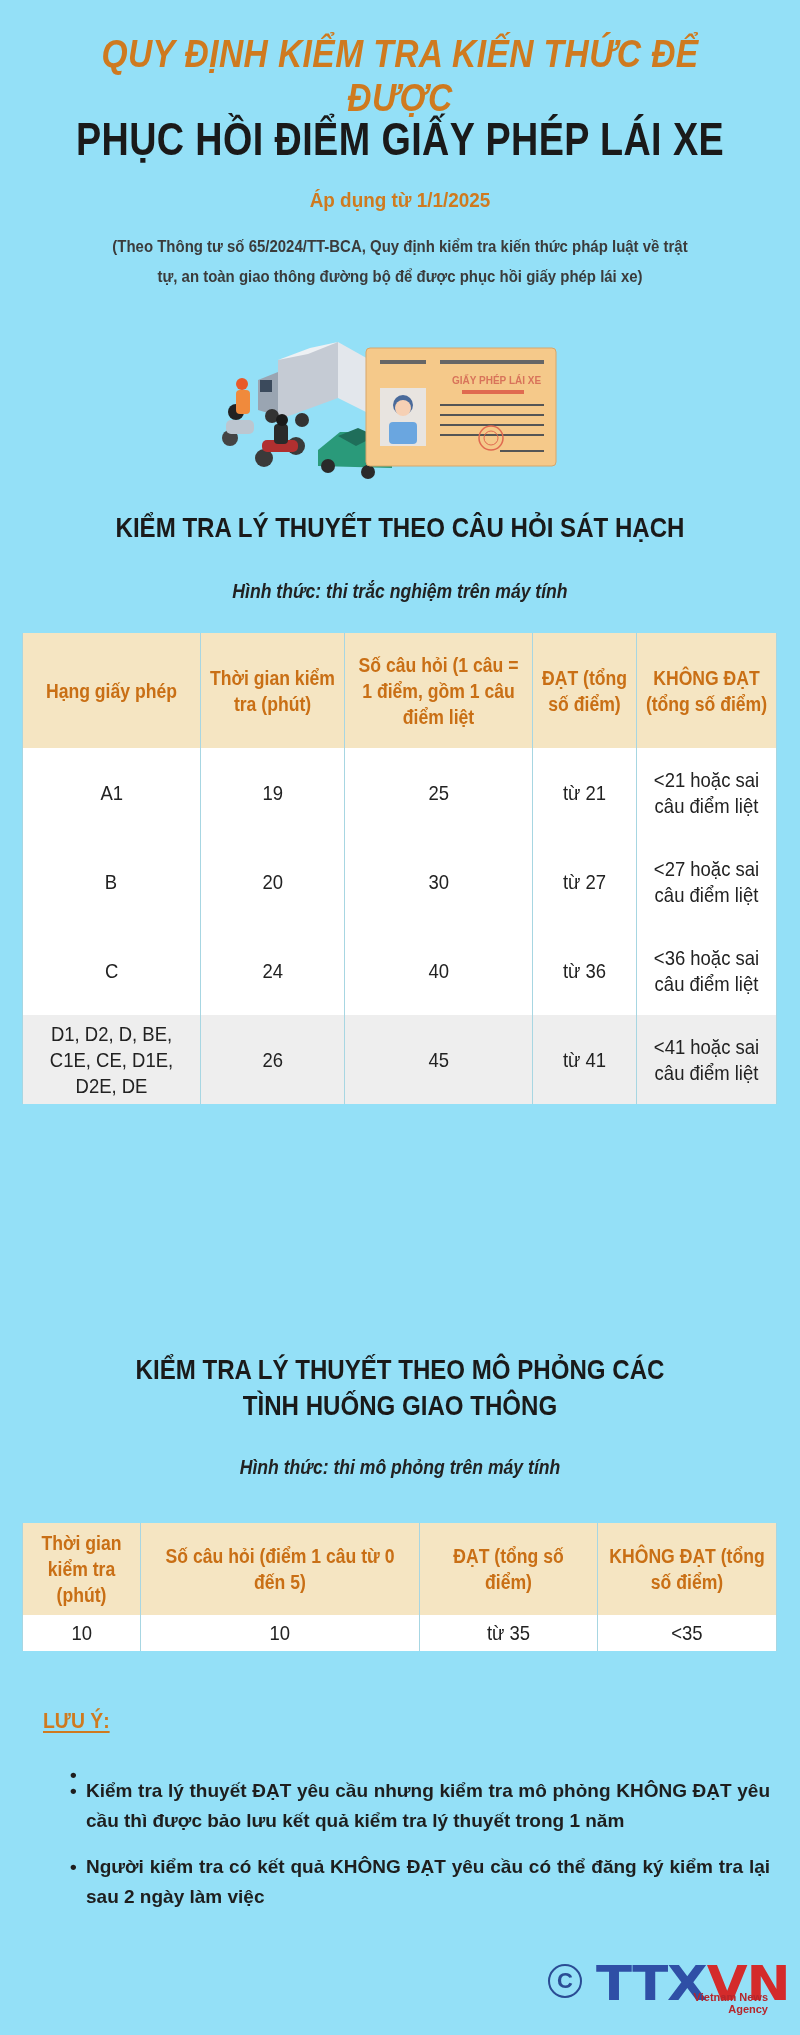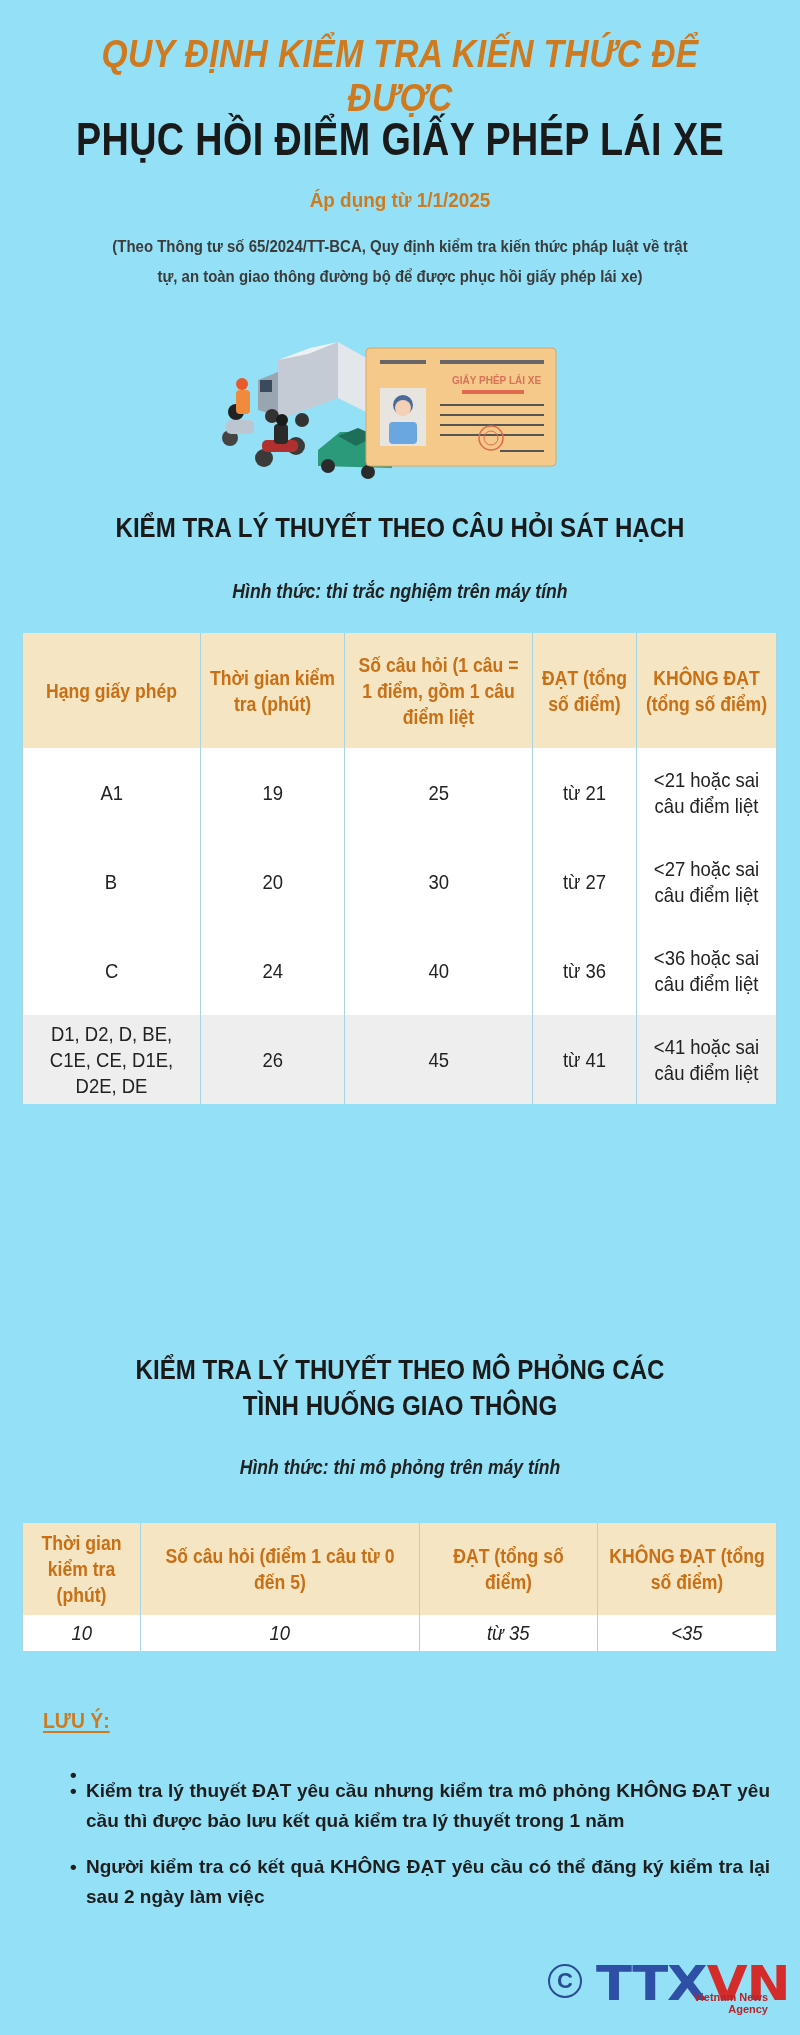--- a/index.html
+++ b/index.html
@@ -50,21 +50,21 @@
   tr.odd td { background: #ffffff; }
   tr.even td { background: #eeeeee; }
   .cell-inner { display: inline-block; transform: scaleX(0.88); }
 
   #t1 { left: 22px; top: 633px; width: 754px; }
   #t1 th { height: 115px; }
   #t1 td { height: 89px; }
 
   #t2 { left: 22px; top: 1523px; width: 754px; }
   #t2 th { height: 92px; }
-  #t2 td { height: 36px; font-style: italic; }
+  #t2 td { height: 36px; }
 
   .note-label {
     left: 43px; top: 1708px; font-size: 22px; font-weight: bold; color: #cf7a1f;
     text-decoration: underline; text-underline-offset: 3px; transform: scaleX(0.88); transform-origin: left;
   }
   .notes { left: 70px; top: 1760px; width: 700px; list-style: none; }
   .notes li {
     font-size: 19px; font-weight: bold; color: #1e1e1e; line-height: 30px; margin-bottom: 16px;
     padding-left: 16px; position: relative; text-align: justify;
   }

